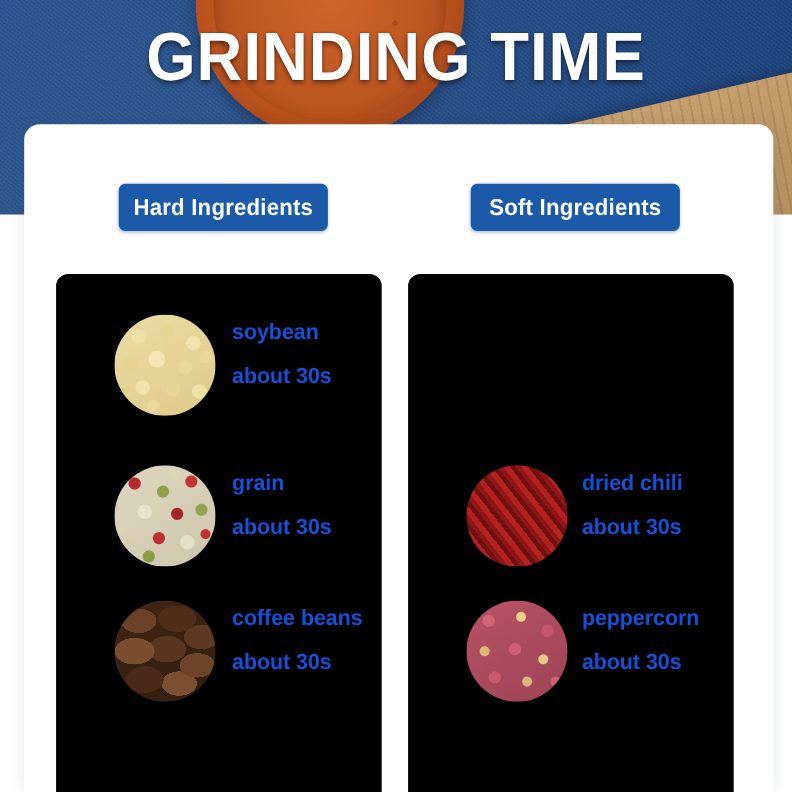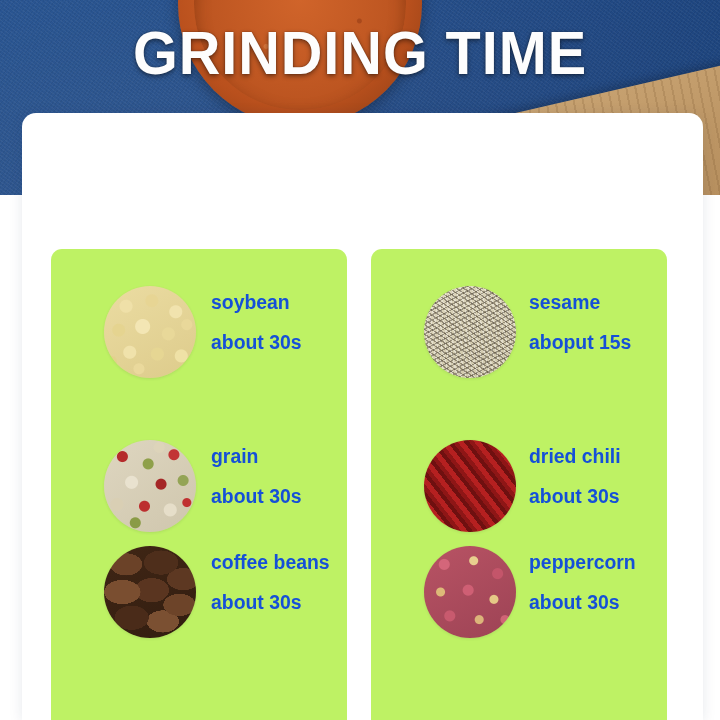--- a/index.html
+++ b/index.html
@@ -160,36 +160,36 @@
     position: absolute;
     left: 0; top: 136px;
     width: 681px;
     height: 471px;
   }
   .panel {
     position: absolute;
     top: 0;
     width: 296px;
     height: 471px;
-    background: #bef264;
+    background: #000000;
     border-radius: 11px 11px 0 0;
   }
   .panel-left  { left: 29px; }
   .panel-right { left: 349px; }
 
   .row {
     position: absolute;
     left: 0;
     width: 296px;
     height: 140px;
     display: flex;
     align-items: center;
   }
   .row-0 { top: 13px; }
-  .row-1 { top: 167px; }
+  .row-1 { top: 150px; }
   .row-2 { top: 273px; }
 
   .thumb {
     position: absolute;
     left: 53px;
     top: 24px;
     width: 92px;
     height: 92px;
     border-radius: 50%;
     overflow: hidden;
@@ -306,20 +306,24 @@
     <div class="hero-board">
       
       
     </div>
   </div>
 
   <div class="hero-title">GRINDING TIME</div>
 
   <div class="card">
 
+    <div class="tabs">
+      <button class="tab-btn tab-hard">Hard Ingredients</button>
+      <button class="tab-btn tab-soft">Soft Ingredients</button>
+    </div>
 
     <div class="panels">
 
       <div class="panel panel-left">
 
         <div class="row row-0">
           <div class="thumb t-soybean"></div>
           <div class="labels">
             <div class="label-name">soybean</div>
             <div class="label-time">about 30s</div>
@@ -339,27 +343,20 @@
           <div class="labels">
             <div class="label-name">coffee beans</div>
             <div class="label-time">about 30s</div>
           </div>
         </div>
 
       </div>
 
       <div class="panel panel-right">
 
-        <div class="row row-0">
-          <div class="thumb t-sesame"></div>
-          <div class="labels">
-            <div class="label-name">sesame</div>
-            <div class="label-time">aboput 15s</div>
-          </div>
-        </div>
 
         <div class="row row-1">
           <div class="thumb t-chili"></div>
           <div class="labels">
             <div class="label-name">dried chili</div>
             <div class="label-time">about 30s</div>
           </div>
         </div>
 
         <div class="row row-2">

